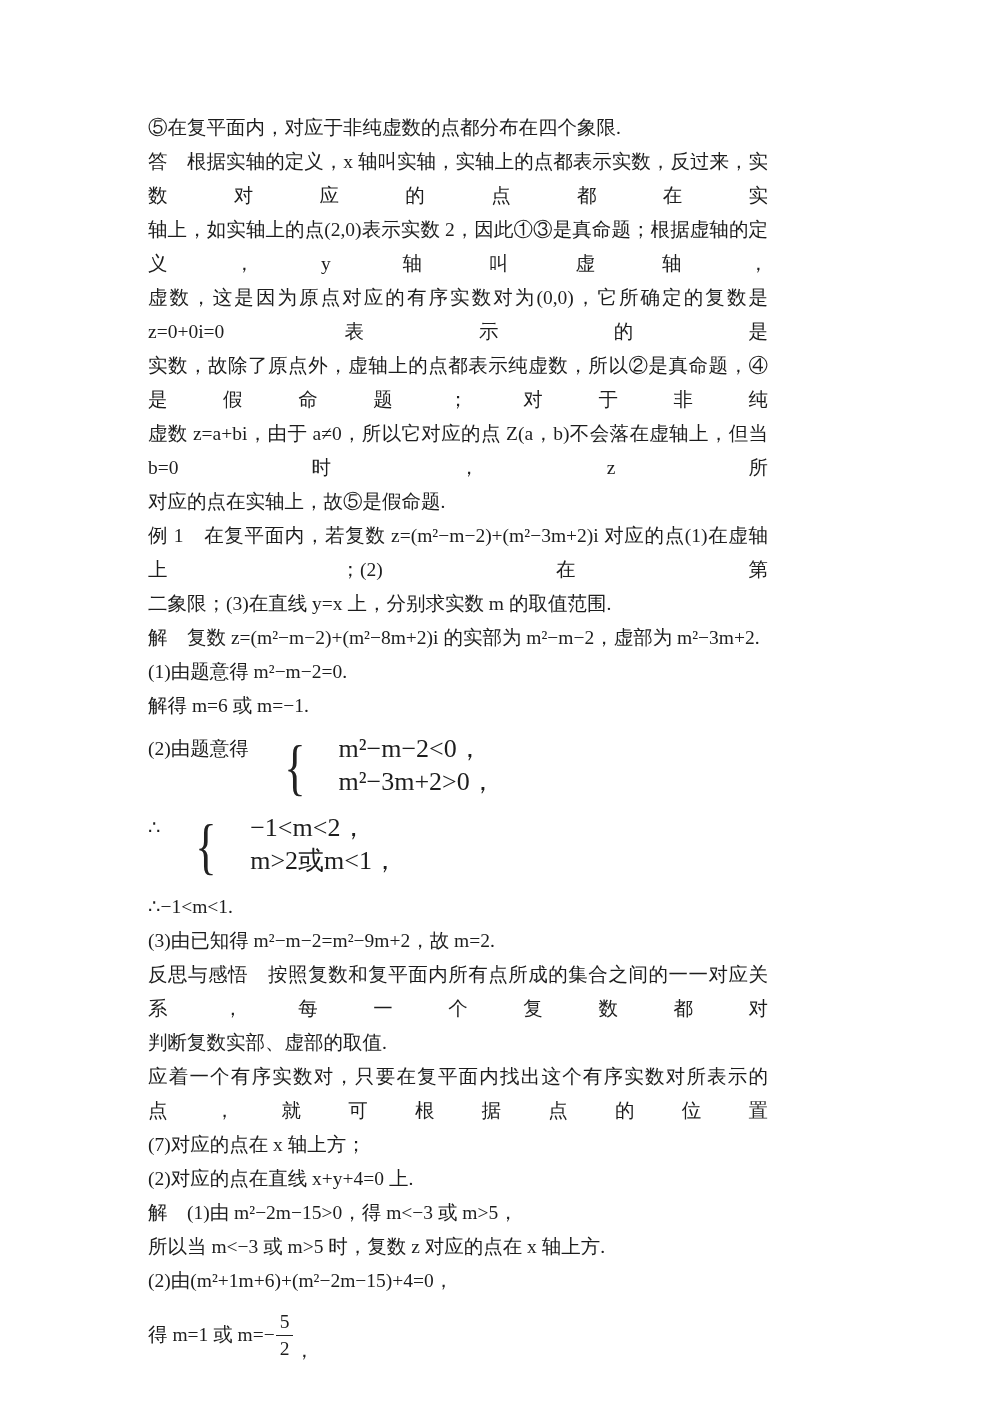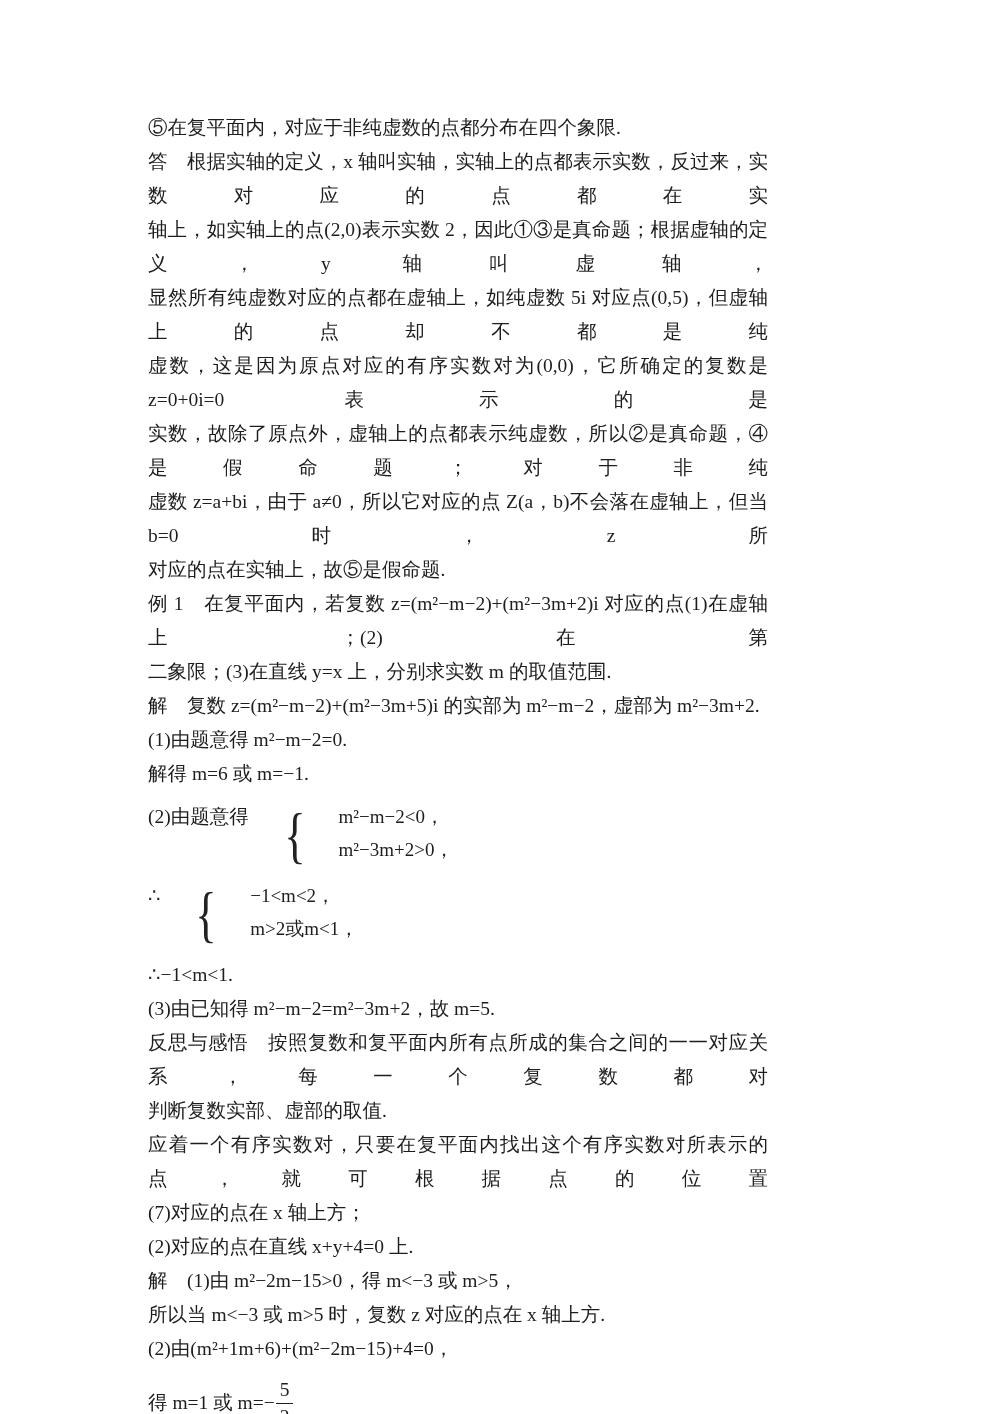--- a/index.html
+++ b/index.html
@@ -41,21 +41,21 @@
     transform:scaleX(0.72);
     margin:0 1px 0 3px;
     color:#222;
   }
   .cases .stack{
     display:inline-flex;
     flex-direction:column;
   }
   .cases .stack .row{
     line-height:33px;
-    font-size:19px;
+    font-size:26px;
   }
   
   .fracline{
     display:flex;
     align-items:center;
     margin:8px 0;
     min-height:58px;
   }
   .frac{
     display:inline-flex;
@@ -83,29 +83,28 @@
 </style>
 </head>
 <body>
 
 <div class="page">
 
   <div class="ln">⑤在复平面内，对应于非纯虚数的点都分布在四个象限.</div>
 
   <div class="ln just">答　根据实轴的定义，x 轴叫实轴，实轴上的点都表示实数，反过来，实数对应的点都在实</div>
   <div class="ln just">轴上，如实轴上的点(2,0)表示实数 2，因此①③是真命题；根据虚轴的定义，y 轴叫虚轴，</div>
-  <div class="ln just">显然所有纯虚数对应的点都在虚轴上，如纯虚数 5i 对应点(0,5)，但虚轴上的点却不都是纯</div>
   <div class="ln just">虚数，这是因为原点对应的有序实数对为(0,0)，它所确定的复数是 z=0+0i=0 表示的是</div>
   <div class="ln just">实数，故除了原点外，虚轴上的点都表示纯虚数，所以②是真命题，④是假命题；对于非纯</div>
   <div class="ln just">虚数 z=a+bi，由于 a≠0，所以它对应的点 Z(a，b)不会落在虚轴上，但当 b=0 时，z 所</div>
   <div class="ln">对应的点在实轴上，故⑤是假命题.</div>
 
   <div class="ln just">例 1　在复平面内，若复数 z=(m²−m−2)+(m²−3m+2)i 对应的点(1)在虚轴上；(2)在第</div>
   <div class="ln">二象限；(3)在直线 y=x 上，分别求实数 m 的取值范围.</div>
-  <div class="ln">解　复数 z=(m²−m−2)+(m²−3m+5)i 的实部为 m²−m−2，虚部为 m²−3m+2.</div>
+  <div class="ln">解　复数 z=(m²−m−2)+(m²−8m+2)i 的实部为 m²−m−2，虚部为 m²−3m+2.</div>
   <div class="ln">(1)由题意得 m²−m−2=0.</div>
   <div class="ln">解得 m=6 或 m=−1.</div>
 
   <div class="ln cases">
     <span class="pre">(2)由题意得</span>
     <span class="brace">{</span>
     <span class="stack">
       <span class="row">m²−m−2&lt;0，</span>
       <span class="row">m²−3m+2&gt;0，</span>
     </span>
@@ -114,21 +113,21 @@
   <div class="ln cases">
     <span class="pre">∴</span>
     <span class="brace">{</span>
     <span class="stack">
       <span class="row">−1&lt;m&lt;2，</span>
       <span class="row">m&gt;2或m&lt;1，</span>
     </span>
   </div>
 
   <div class="ln">∴−1&lt;m&lt;1.</div>
-  <div class="ln">(3)由已知得 m²−m−2=m²−3m+2，故 m=5.</div>
+  <div class="ln">(3)由已知得 m²−m−2=m²−9m+2，故 m=2.</div>
 
   <div class="ln just">反思与感悟　按照复数和复平面内所有点所成的集合之间的一一对应关系，每一个复数都对</div>
   <div class="ln">判断复数实部、虚部的取值.</div>
   <div class="ln just">应着一个有序实数对，只要在复平面内找出这个有序实数对所表示的点，就可根据点的位置</div>
 
   <div class="ln">(7)对应的点在 x 轴上方；</div>
   <div class="ln">(2)对应的点在直线 x+y+4=0 上.</div>
   <div class="ln">解　(1)由 m²−2m−15&gt;0，得 m&lt;−3 或 m&gt;5，</div>
   <div class="ln">所以当 m&lt;−3 或 m&gt;5 时，复数 z 对应的点在 x 轴上方.</div>
   <div class="ln">(2)由(m²+1m+6)+(m²−2m−15)+4=0，</div>

